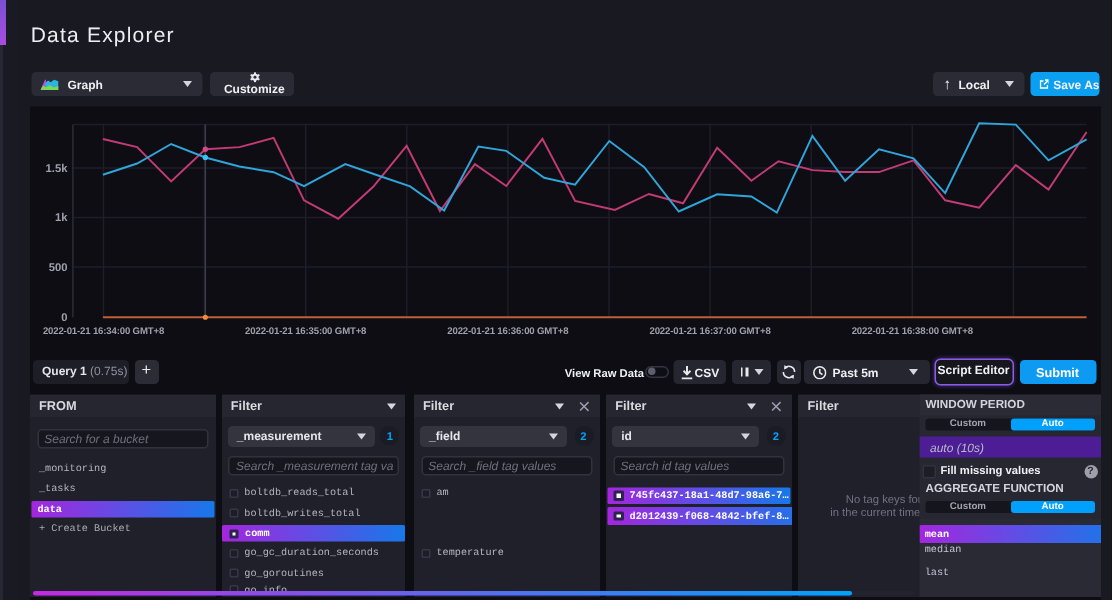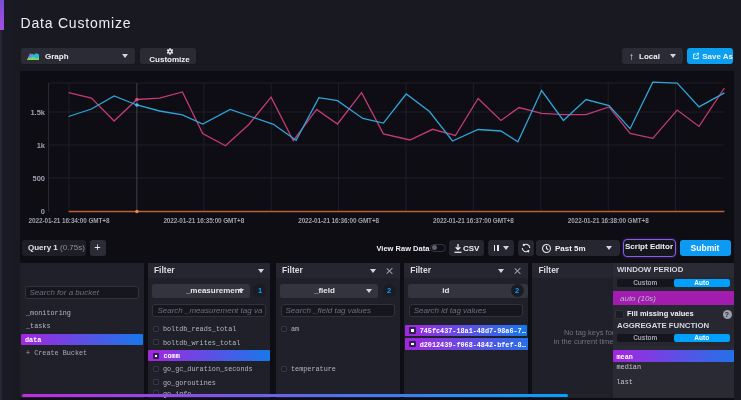--- a/index.html
+++ b/index.html
@@ -2,41 +2,41 @@
 <html><head>
 <meta charset="utf-8">
 <style>
 * { margin:0; padding:0; box-sizing:border-box; }
 html,body { width:741px; height:400px; background:#191922; font-family:"Liberation Sans",sans-serif; overflow:hidden; position:relative; }
 .abs { position:absolute; }
 .btn { position:absolute; height:16px; background:#2b2b36; border-radius:3px; color:#f0f0f4; font-size:8px; font-weight:bold; display:flex; align-items:center; white-space:nowrap; }
 .caret { width:0; height:0; border-left:3.5px solid transparent; border-right:3.5px solid transparent; border-top:4px solid #d4d6dd; display:inline-block; }
 .colhead { position:absolute; left:0; top:0; right:0; height:14.5px; background:#262631; display:flex; align-items:center; }
 .colhead .t { font-size:8.5px; font-weight:bold; color:#d8dade; margin-left:6px; }
-.ddrow { position:absolute; height:13.5px; background:#34343f; border-radius:3px; display:flex; align-items:center; color:#e6e6ec; font-size:8px; font-weight:bold;padding-left:28px; }
+.ddrow { position:absolute; height:13.5px; background:#34343f; border-radius:3px; display:flex; align-items:center; color:#e6e6ec; font-size:8px; font-weight:bold; }
 .badge { position:absolute; width:13px; height:13px; border-radius:50%; background:#1b1b24; color:#00a3ff; font-size:7.5px; font-weight:bold; text-align:center; line-height:13px; }
 .sinput { position:absolute; height:13px; background:#16161e; border:1px solid #32323e; border-radius:3px; color:#6d707e; font-size:8px; font-style:italic; line-height:11px; padding-left:4px; overflow:hidden; white-space:nowrap; }
 .cb { position:absolute; width:6px; height:6px; background:#1d1d27; border:1px solid #363644; border-radius:1px; }
 .cbsel { position:absolute; width:6.5px; height:6.5px; background:#2e2350; border-radius:1px; }
 .cbsel:after { content:""; position:absolute; left:2px; top:2px; width:2.5px; height:2.5px; background:#fff; }
 .li { position:absolute; font-size:6.8px; color:#b2b6c0; font-family:"Liberation Mono",monospace; white-space:nowrap; }
 .selband { position:absolute; height:11.3px; background:linear-gradient(90deg,#a426de,#1778ea); border-radius:1px;text-align:right; }
 .selband .tx { position:absolute; left:15px; top:2.2px; font-size:6.8px; font-weight:bold; color:#fff; font-family:"Liberation Mono",monospace; white-space:nowrap; }
 .x-ic { position:relative; width:7px; height:7px; }
 .x-ic:before,.x-ic:after { content:""; position:absolute; left:3px; top:0; width:1.3px; height:8px; background:#9a9dab; }
 .x-ic:before { transform:rotate(45deg);} .x-ic:after { transform:rotate(-45deg);}
 </style>
 </head>
 <body>
 
 <div class="abs" style="left:0;top:0;width:2px;height:400px;background:#272733;"></div>
 <div class="abs" style="left:2px;top:0;width:10px;height:400px;background:#1a1a24;"></div>
 <div class="abs" style="left:0;top:0;width:3.5px;height:30px;background:linear-gradient(180deg,#7a4fd2,#aa4ce2);"></div>
 
-<div class="abs" style="left:20.5px;top:14.5px;font-size:14px;letter-spacing:0.8px;color:#ededf2;">Data Customize</div>
+<div class="abs" style="left:20.5px;top:14.5px;font-size:14px;letter-spacing:0.8px;color:#ededf2;">Data Explorer</div>
 
 <div class="btn" style="left:21px;top:48px;width:113.5px;">
   <svg style="margin-left:6px;" width="12" height="8" viewBox="0 0 12 8">
     <polygon points="0,8 3.2,0.8 6.5,8" fill="#bb51e2"></polygon>
     <polygon points="3.2,3.6 5,1.6 6.8,2.8 9,1.2 12,2.2 12,8 3.2,8" fill="#2cb5dc"></polygon>
     <polygon points="0,8 1.6,5 3.5,6.2 6,4.8 9,6.4 12,5.4 12,8" fill="#7ed857"></polygon>
   </svg>
   <span style="margin-left:6px;">Graph</span>
   <span class="caret" style="position:absolute;right:7px;top:6px;"></span>
 </div>
@@ -142,20 +142,23 @@
       <circle cx="5" cy="5" r="4.4" fill="none" stroke="#e8e8ee" stroke-width="1.2"></circle>
       <path d="M5 2.2V5L7 6.4" stroke="#e8e8ee" stroke-width="1.2" fill="none"></path>
     </svg>
   <span style="margin-left:4px;">Past 5m</span>
   <span class="caret" style="position:absolute;right:8px;top:6px;"></span>
 </div>
 <div class="abs" style="left:622.5px;top:239px;width:53px;height:18px;background:#16161d;border:1.5px solid #8a5ce8;border-radius:4px;color:#f0f0f4;font-size:8px;font-weight:bold;text-align:center;line-height:14.5px;white-space:nowrap;box-shadow:0 0 3px #7a4cd880;">Script Editor</div>
 <div class="abs" style="left:679.5px;top:240px;width:51px;height:16px;background:#0d9af2;border-radius:3px;color:#fff;font-size:8.5px;font-weight:bold;text-align:center;line-height:16px;">Submit</div>
 
 <div class="abs" style="left:20px;top:263px;width:123.7px;height:134.5px;background:#20202a;overflow:hidden;">
+  <div class="colhead">
+      <span class="t">FROM</span>
+    </div>
   <div class="sinput" style="left:4.5px;top:22.5px;width:114px;">Search for a bucket</div>
   <div class="li" style="left:6px;top:45.5px;">_monitoring</div>
   <div class="li" style="left:6px;top:59px;">_tasks</div>
   <div class="selband" style="left:0.5px;top:70.8px;width:122.7px;">
       <span class="tx" style="left:4.5px;">data</span>
     </div>
   <div class="li" style="left:6px;top:85.8px;color:#a8acb8;">+ Create Bucket</div>
 </div>
 
 <div class="abs" style="left:147.9px;top:263px;width:122.6px;height:134.5px;background:#20202a;overflow:hidden;">
@@ -202,21 +205,21 @@
   <div class="cb" style="left:5px;top:102.9px;"></div>
     <div class="li" style="left:15px;top:102.2px;">temperature</div>
 </div>
 
 <div class="abs" style="left:404.2px;top:263px;width:123.5px;height:134.5px;background:#20202a;overflow:hidden;">
   <div class="colhead">
       <span class="t">Filter</span>
       <span class="caret" style="position:absolute;right:24px;top:5.5px;"></span>
       <span class="x-ic" style="position:absolute;right:7px;top:4px;"></span>
     </div>
-  <div class="ddrow" style="left:4px;top:21px;width:120px;">
+  <div class="ddrow" style="left:4px;top:21px;width:98px;">
       <span style="margin-left:6px;">id</span>
       <span class="caret" style="position:absolute;right:6px;top:5px;"></span>
     </div>
   <div class="badge" style="right:4px;top:21px;">2</div>
   <div class="sinput" style="left:4.5px;top:41px;width:114px;">Search id tag values</div>
   <div class="selband" style="left:0.5px;top:62.1px;width:122.5px;">
       <span class="cbsel" style="left:4.5px;top:2.4px;"></span>
       <span class="tx">745fc437-18a1-48d7-98a6-7…</span>
     </div>
   <div class="selband" style="left:0.5px;top:75.4px;width:139px;">
@@ -232,21 +235,21 @@
   <div style="position:absolute;left:0;top:64.5px;width:123.5px;text-align:center;font-size:7.5px;color:#6f7280;line-height:9.3px;">No tag keys found<br>in the current time range</div>
 </div>
 
 <div class="abs" style="left:613px;top:263px;width:121px;height:134.5px;background:#272732;overflow:hidden;">
   <div style="position:absolute;left:0;top:0;width:121px;height:13.5px;background:#2b2b36;"></div>
   <div style="position:absolute;left:4px;top:1.5px;font-size:7.8px;font-weight:bold;color:#d2d4dd;">WINDOW PERIOD</div>
   <div style="position:absolute;left:4px;top:16px;width:113px;height:8px;background:#15151e;border-radius:2px;">
     <div style="position:absolute;left:0;width:56.5px;text-align:center;font-size:6.5px;font-weight:bold;color:#a0a3b0;line-height:8px;">Custom</div>
     <div style="position:absolute;left:56.5px;width:56.5px;height:8px;background:#00a0fc;border-radius:2px;text-align:center;font-size:6.5px;font-weight:bold;color:#fff;line-height:8px;">Auto</div>
   </div>
-  <div style="position:absolute;left:0;top:27.5px;width:121px;height:14px;background:#a21caf;">
+  <div style="position:absolute;left:0;top:27.5px;width:121px;height:14px;background:#4c1d95;">
     <div style="position:absolute;left:7px;top:3px;font-size:8px;font-style:italic;color:#b8bac6;">auto (10s)</div>
   </div>
   <div style="position:absolute;left:1.5px;top:46.5px;width:9.5px;height:9.5px;background:#1d1d26;border:1px solid #32323e;border-radius:1.5px;"></div>
   <div style="position:absolute;left:14px;top:45.8px;font-size:7.5px;font-weight:bold;color:#f0f0f4;white-space:nowrap;">Fill missing values</div>
   <div style="position:absolute;right:2.5px;top:46.5px;width:9px;height:9px;border-radius:50%;background:#9da0ab;color:#272732;font-size:7px;font-weight:bold;text-align:center;line-height:9.5px;">?</div>
   <div style="position:absolute;left:4px;top:58.3px;font-size:7.8px;font-weight:bold;color:#d2d4dd;">AGGREGATE FUNCTION</div>
   <div style="position:absolute;left:4px;top:71px;width:113px;height:8px;background:#15151e;border-radius:2px;">
     <div style="position:absolute;left:0;width:56.5px;text-align:center;font-size:6.5px;font-weight:bold;color:#a0a3b0;line-height:8px;">Custom</div>
     <div style="position:absolute;left:56.5px;width:56.5px;height:8px;background:#00a0fc;border-radius:2px;text-align:center;font-size:6.5px;font-weight:bold;color:#fff;line-height:8px;">Auto</div>
   </div>

